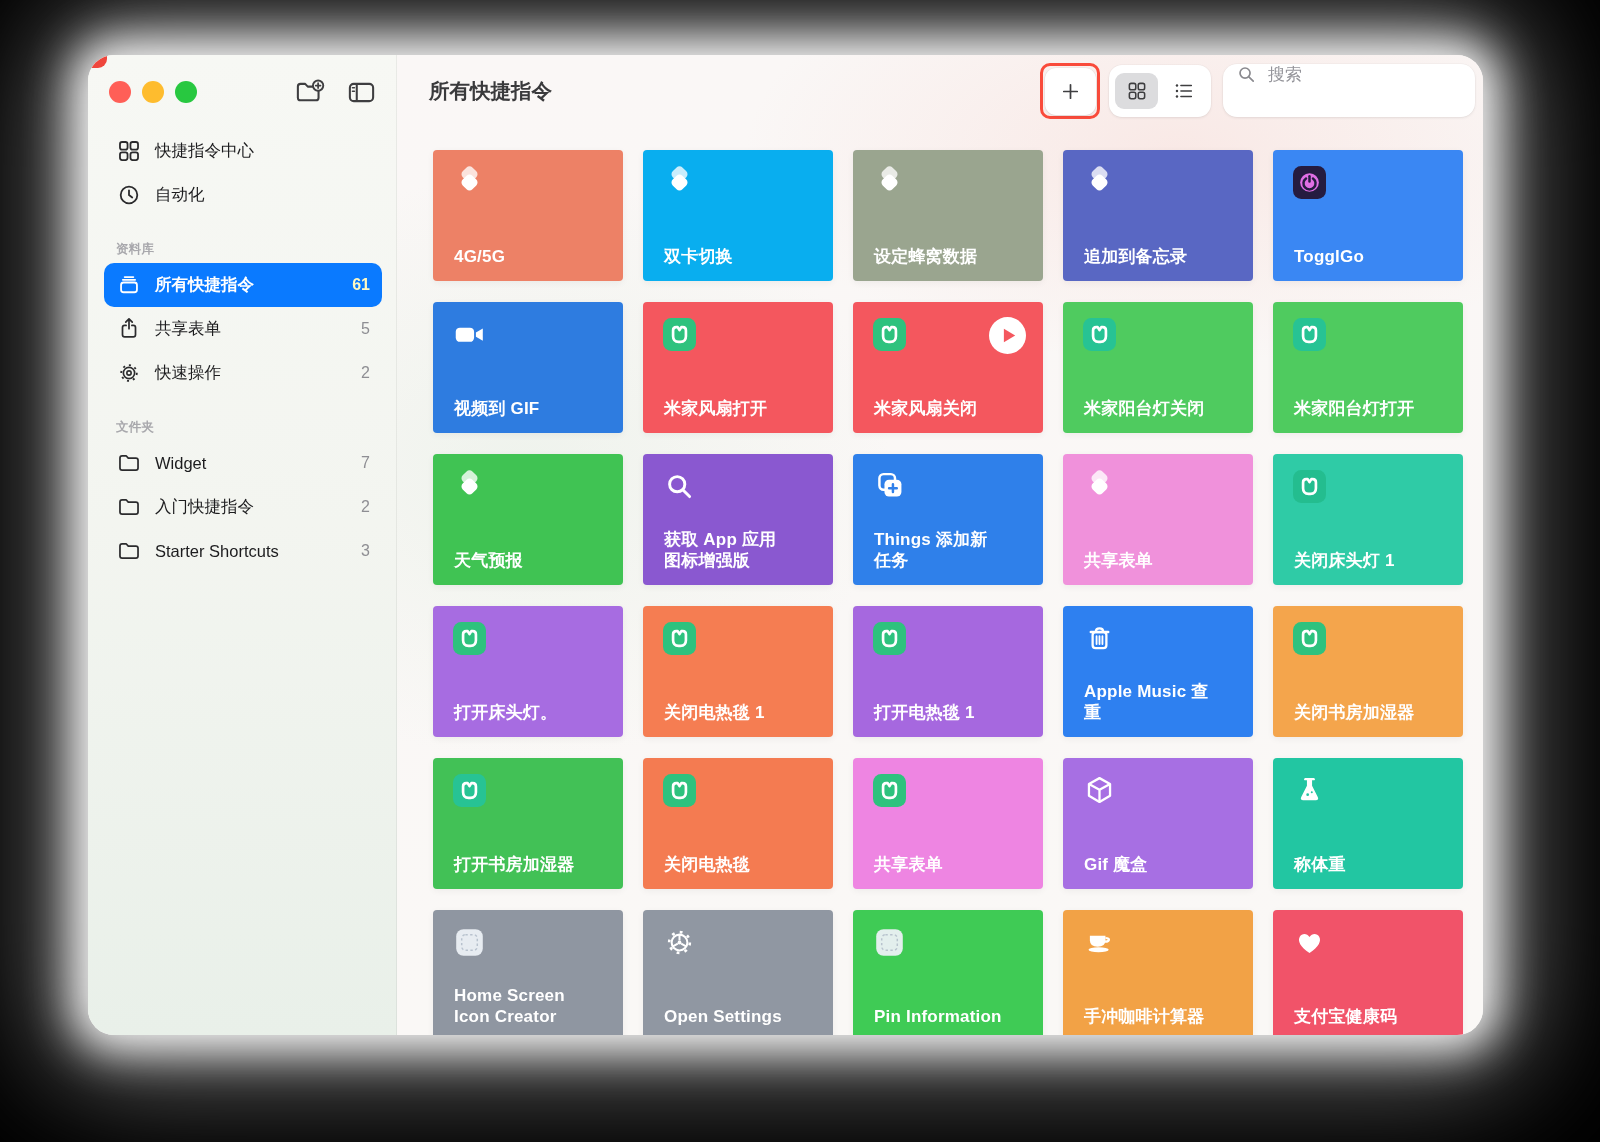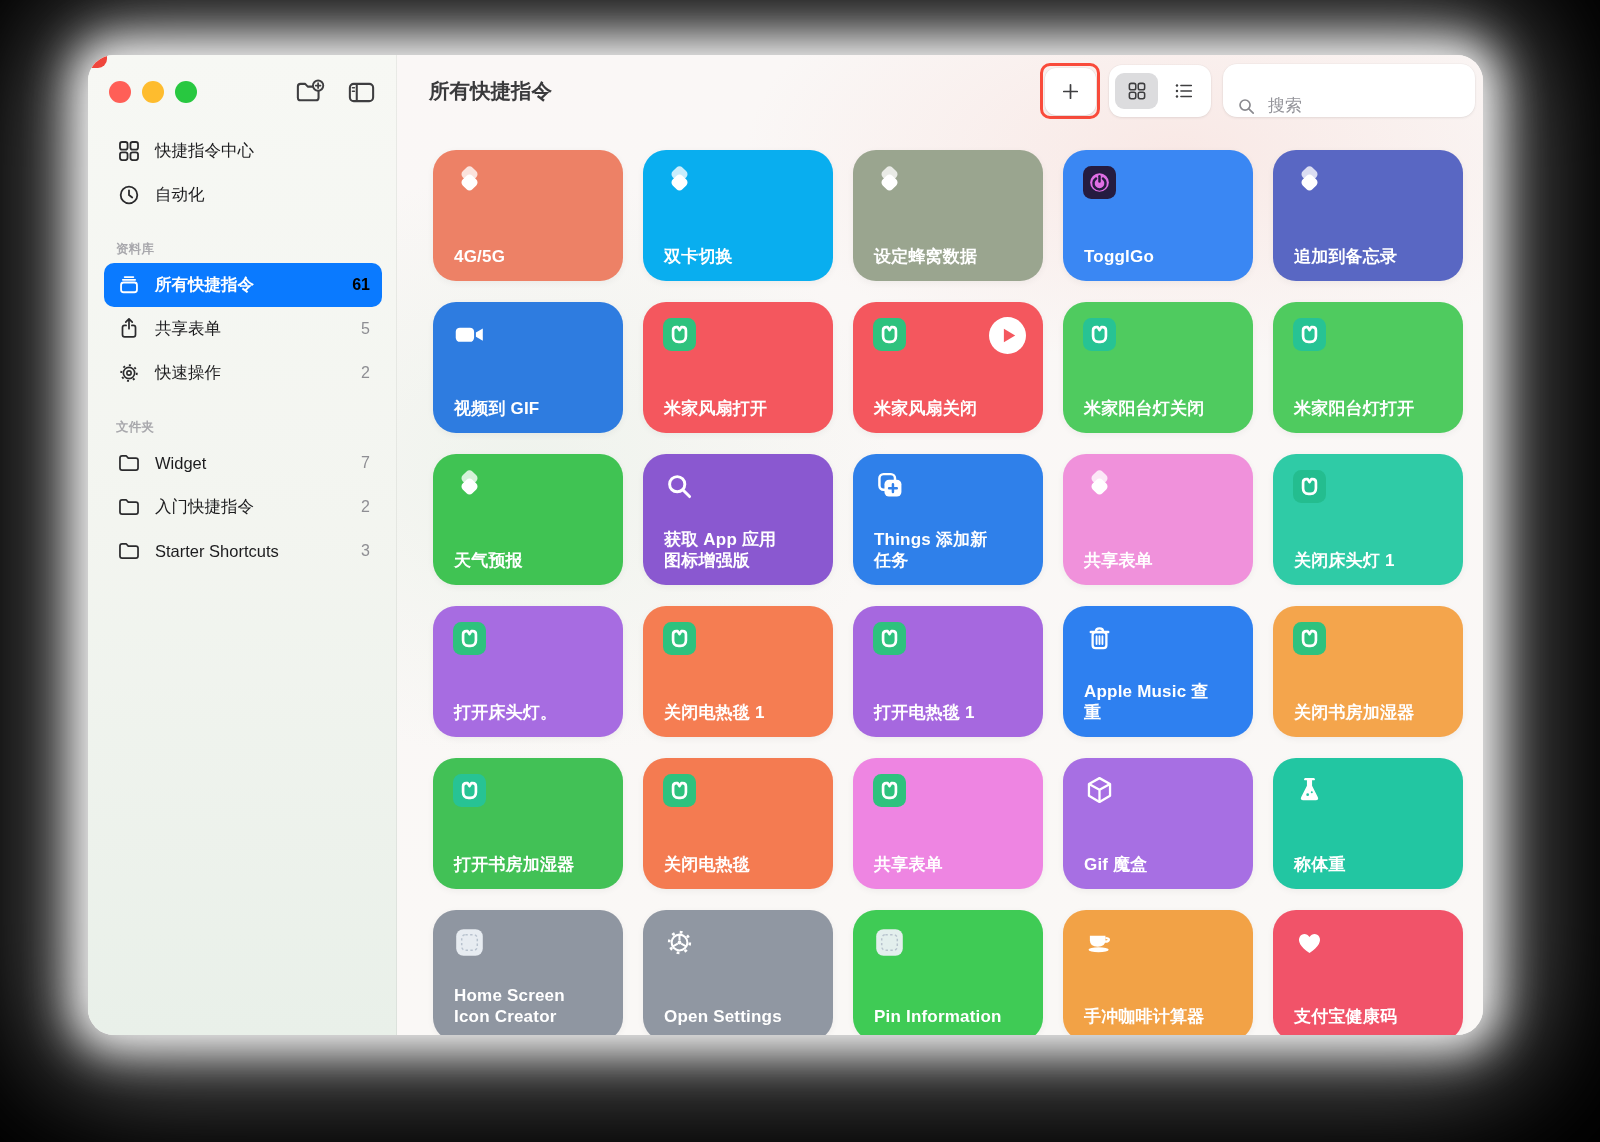--- a/index.html
+++ b/index.html
@@ -30,21 +30,21 @@
   .light{width:22px;height:22px;border-radius:50%}
   .side-tools{position:absolute;top:22px;right:19px;display:flex;gap:21px;color:#3E3E40}
   .tool-btn{width:31px;height:31px;cursor:default}
   .side-list{position:absolute;top:74px;left:16px;right:14px}
   .side-item{display:flex;align-items:center;height:44px;padding:0 12px;border-radius:10px;color:#1C1C1E;font-size:16.5px}
   .side-item .si{width:26px;height:26px;margin-right:13px;color:#2B2B2D;flex:none}
   .side-item .lbl{flex:1;white-space:nowrap}
   .side-item .cnt{color:#8E8E93;font-size:16px}
   .side-item.selected{background:#0A7AFF;color:#fff;font-weight:600}
   .side-item.selected .si{color:#fff}
-  .side-item.selected .cnt{color:#000000}
+  .side-item.selected .cnt{color:#fef9c3}
   .section-title{font-size:12.5px;font-weight:700;color:#A8A8AC;margin:24px 0 5px 12px;letter-spacing:.3px}
 
   
   .main{
     flex:1;position:relative;
     background:
       radial-gradient(620px 300px at 72% 10%, rgba(247,211,205,.40), transparent 70%),
       radial-gradient(520px 420px at 12% 42%, rgba(213,233,215,.30), transparent 70%),
       linear-gradient(180deg,#FAF7F6 0%,#FAF8F6 100%);
   }
@@ -58,28 +58,28 @@
 
   .segmented{position:absolute;top:10px;right:272px;width:102px;height:52px;background:#fff;border-radius:13px;
     box-shadow:0 0 0 .5px rgba(0,0,0,.035),0 1px 3px rgba(0,0,0,.08);
     display:flex;align-items:center;justify-content:space-between;padding:0 6px;box-sizing:border-box}
   .seg-opt{width:43px;height:36px;border-radius:9px;display:flex;align-items:center;justify-content:center;color:#3E3E40}
   .seg-opt.active{background:#DCDCDE}
   .seg-opt .gi{width:22px;height:22px}
 
   .search{position:absolute;top:9px;right:8px;width:252px;height:53px;background:#fff;border-radius:14px;
     box-shadow:0 0 0 .5px rgba(0,0,0,.035),0 1px 3px rgba(0,0,0,.08);
-    display:flex;align-items:flex-end;padding:0 13px;gap:9px;box-sizing:border-box}
+    display:flex;align-items:flex-start;padding:0 13px;gap:9px;box-sizing:border-box}
   .search .gi{width:21px;height:21px;color:#8A8A8F;flex:none}
   .search input{border:0;outline:0;background:transparent;font-size:17px;color:#333;width:100%;font-family:inherit}
   .search input::placeholder{color:#94949A}
 
   
   .grid{position:absolute;left:36px;top:95px;width:1030px;display:grid;grid-template-columns:repeat(5,190px);gap:21px 20px}
-  .tile{position:relative;height:131px;border-radius:23px;background:var(--tile,#888);box-shadow:0 2px 7px rgba(0,0,0,.05)}
+  .tile{position:relative;height:131px;border-radius:4px;background:var(--tile,#888);box-shadow:0 2px 7px rgba(0,0,0,.05)}
   .tile .glyph{position:absolute;left:20px;top:16px;width:33px;height:33px;color:#fff}
   .tile .label{position:absolute;left:21px;right:12px;bottom:13px;color:#fff;font-size:17px;font-weight:700;line-height:1.28;
     white-space:pre-line;letter-spacing:.2px}
   .tile .badge{position:absolute;right:17px;top:15px;width:37px;height:37px}
 </style>
 </head>
 <body>
 
 <div class="window">
   <div class="corner-accent"></div>
@@ -266,41 +266,41 @@
     <span class="glyph">
             <svg viewBox="0 0 36 36">
               <g fill="currentColor">
                 <rect x="10.5" y="1.5" width="15" height="15" rx="4.5" transform="rotate(45 18 9)" opacity=".78"></rect>
                 <rect x="10.5" y="10.5" width="15" height="15" rx="4.5" transform="rotate(45 18 18)"></rect>
               </g>
             </svg>
           </span>
     <span class="label">设定蜂窝数据</span>
   </div>
+        <div class="tile" style="--tile: #5967C3;">
+    <span class="glyph">
+            <svg viewBox="0 0 36 36">
+              <g fill="currentColor">
+                <rect x="10.5" y="1.5" width="15" height="15" rx="4.5" transform="rotate(45 18 9)" opacity=".78"></rect>
+                <rect x="10.5" y="10.5" width="15" height="15" rx="4.5" transform="rotate(45 18 18)"></rect>
+              </g>
+            </svg>
+          </span>
+    <span class="label">追加到备忘录</span>
+  </div>
         <div class="tile" style="--tile: #3A87F3;">
     <span class="glyph">
             <svg viewBox="0 0 36 36">
               <rect width="36" height="36" rx="9" fill="#251C40"></rect>
               <circle cx="18" cy="18" r="10.2" fill="#E06FE4"></circle>
               <path d="M18 11.2 V17" stroke="#251C40" stroke-width="2.7" stroke-linecap="round"></path>
               <path d="M14.2 13.6 A6.6 6.6 0 1 0 21.8 13.6" fill="none" stroke="#251C40" stroke-width="2.7" stroke-linecap="round"></path>
             </svg>
           </span>
     <span class="label">TogglGo</span>
-  </div>
-        <div class="tile" style="--tile: #5967C3;">
-    <span class="glyph">
-            <svg viewBox="0 0 36 36">
-              <g fill="currentColor">
-                <rect x="10.5" y="1.5" width="15" height="15" rx="4.5" transform="rotate(45 18 9)" opacity=".78"></rect>
-                <rect x="10.5" y="10.5" width="15" height="15" rx="4.5" transform="rotate(45 18 18)"></rect>
-              </g>
-            </svg>
-          </span>
-    <span class="label">追加到备忘录</span>
   </div>
         <div class="tile" style="--tile: #2E7CE0;">
     <span class="glyph">
             <svg viewBox="0 0 36 36">
               <rect x="3" y="10.5" width="20" height="15.5" rx="4.5" fill="currentColor"></rect>
               <path d="M25 15.8 L32.5 11.5 V24.8 L25 20.5 Z" fill="currentColor"></path>
             </svg>
           </span>
     <span class="label">视频到 GIF</span>
   </div>

